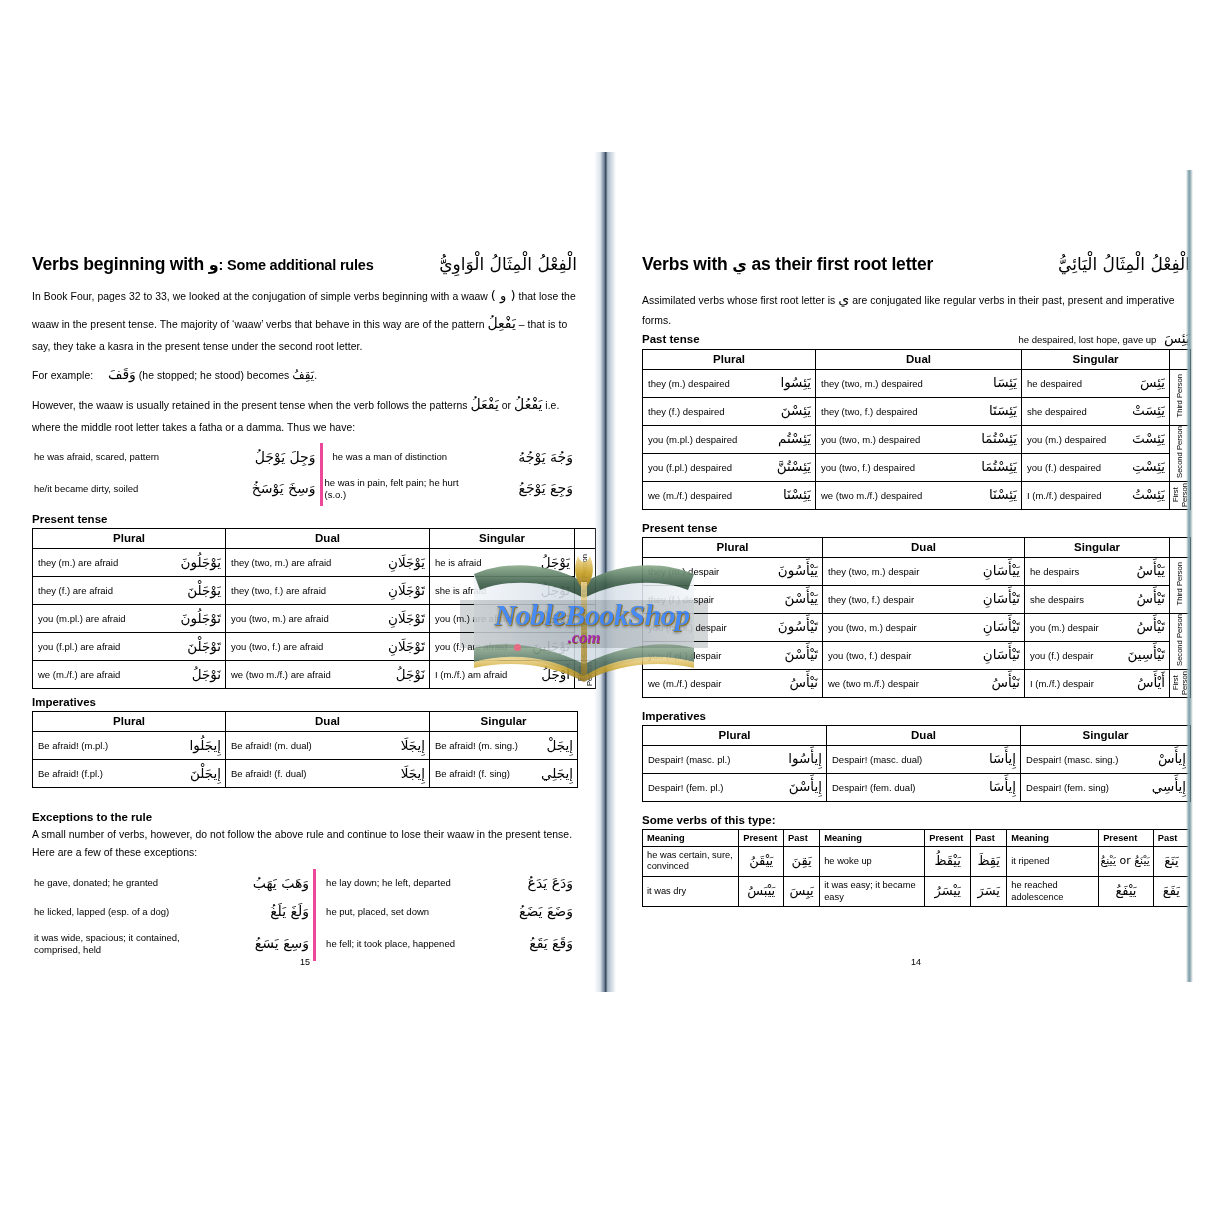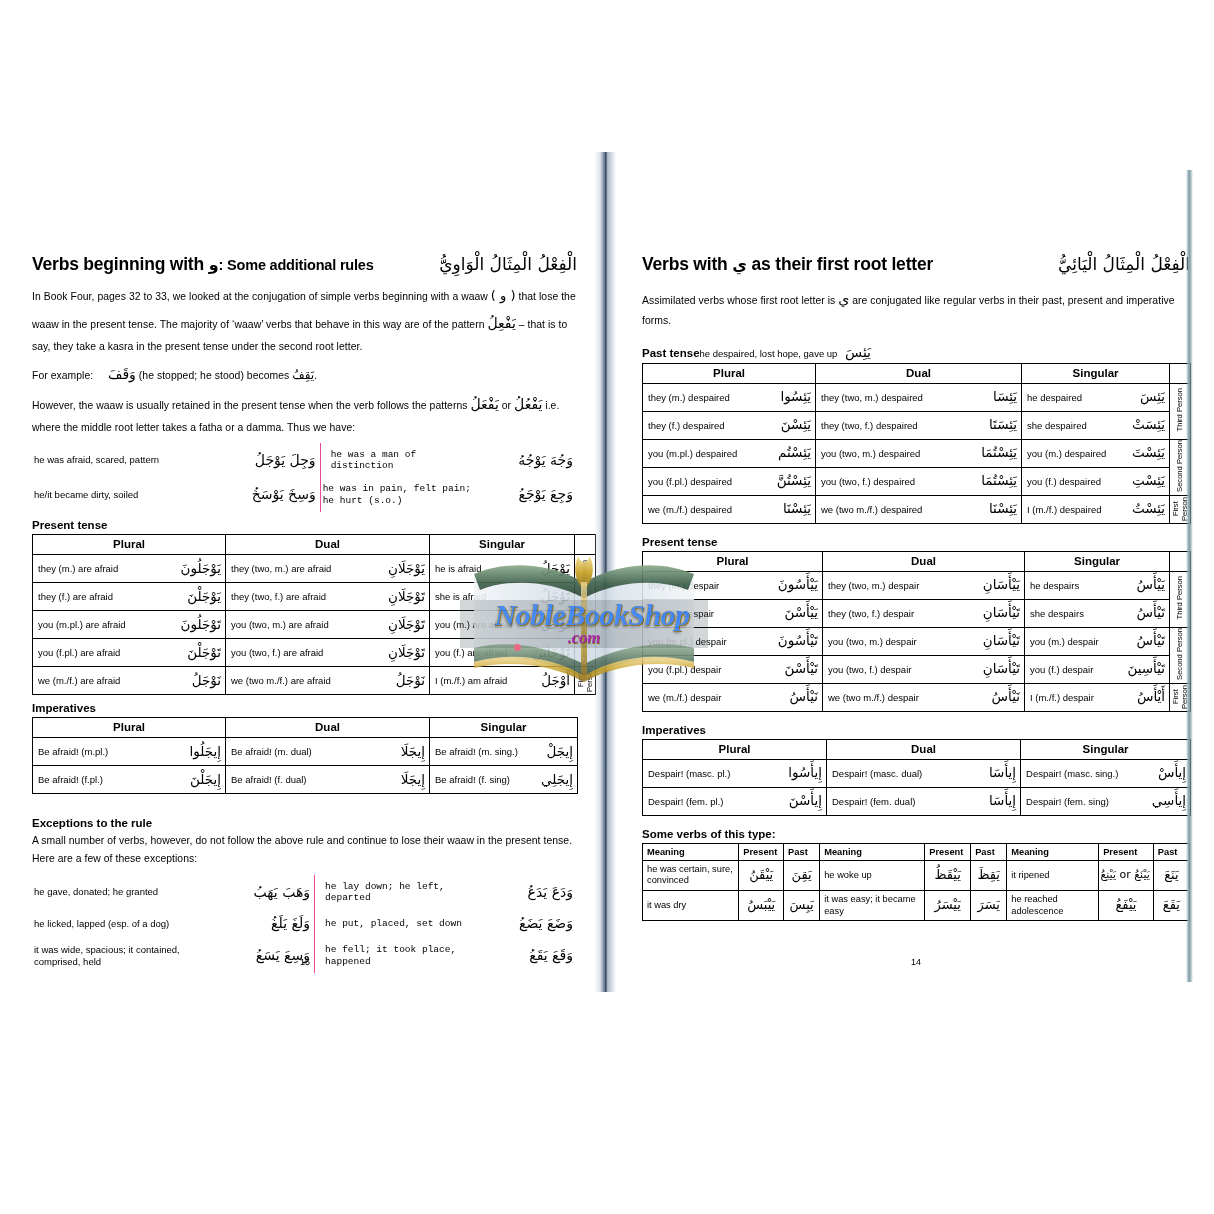--- a/index.html
+++ b/index.html
@@ -110,21 +110,21 @@
     line-height: 1.2;
   }
   .vocab td.ar-cell {
     font-family: "DejaVu Sans", sans-serif;
     direction: rtl;
     font-size: 14px;
     text-align: right;
     white-space: nowrap;
     padding-right: 4px;
   }
-  .vocab td.divider { border-left: 1px solid #ec4899; font-family: Liberation Mono, monospace; }
+  .vocab td.divider { border-left: 3px solid #ec4899; }
 
   
   table.conj {
     border-collapse: collapse;
     width: 100%;
     table-layout: fixed;
   }
   table.conj, table.conj th, table.conj td {
     border: 1px solid #000;
   }
@@ -435,21 +435,21 @@
       </div>
       <div class="hdr-ar ar">الْفِعْلُ الْمِثَالُ الْيَائِيُّ</div>
     </div>
 
     <p class="body tight" style="margin-top:12px;">
       <span>Assimilated verbs whose first root letter is</span>
       <span class="ar-inline" style="font-size:14px;">ي</span>
       <span>are conjugated like regular verbs in their past, present and imperative forms.</span>
     </p>
 
-    <div style="display:flex;align-items:baseline;justify-content:flex-start;margin-top:14px;">
+    <div style="display:flex;align-items:baseline;justify-content:space-between;margin-top:0;">
       <h3 class="sec" style="margin:0;">Past tense</h3>
       <div style="font-size:9.5px;white-space:nowrap;">
         <span>he despaired, lost hope, gave up</span>
         <span class="ar-inline" style="font-size:14px;margin-left:5px;">يَئِسَ</span>
       </div>
     </div>
 
     <table class="conj" style="margin-top:3px;">
       <colgroup>
         <col style="width:128px">

